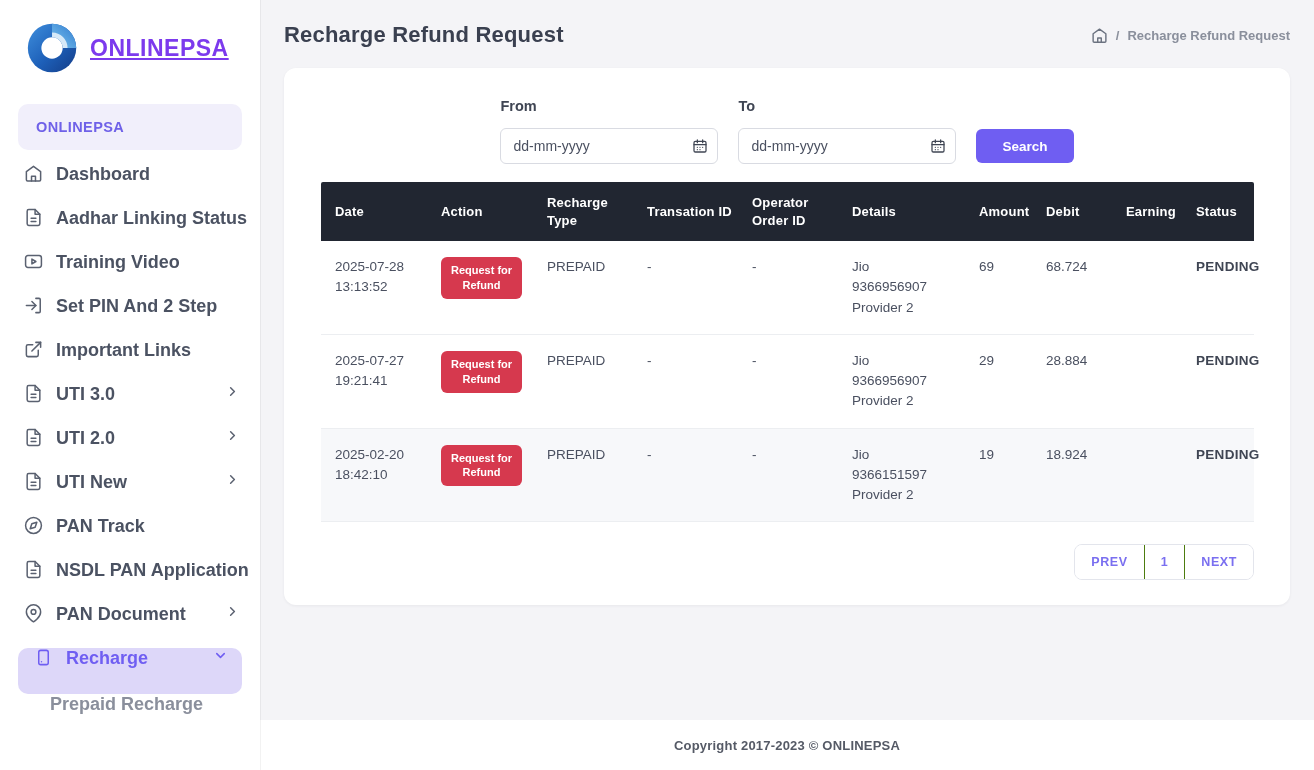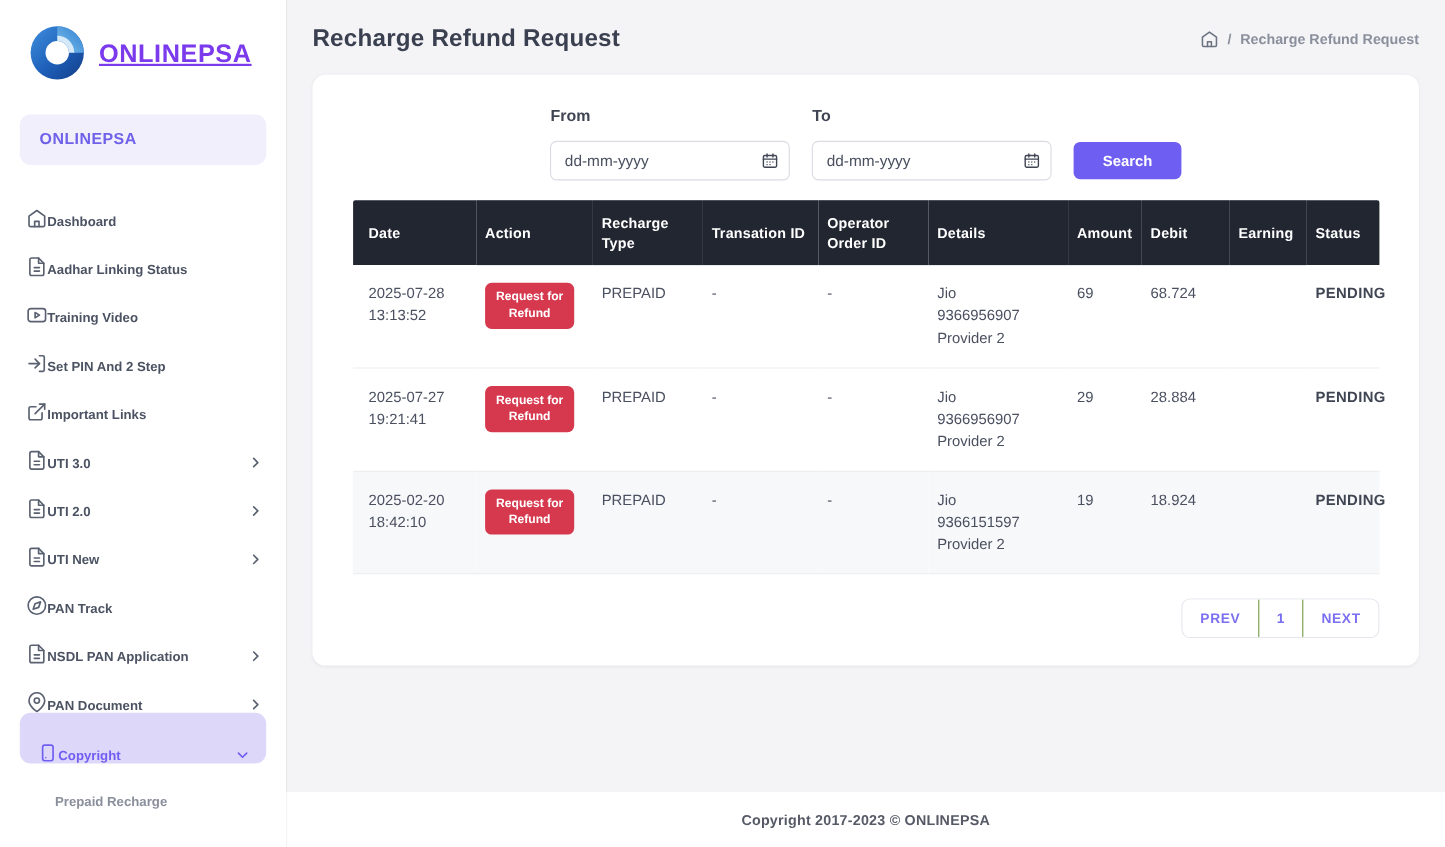--- a/index.html
+++ b/index.html
@@ -9,21 +9,21 @@
   .app { display:flex; width:1314px; height:770px; }
 
   
   .sidebar { width:260px; min-width:260px; background:#fff; box-shadow:1px 0 0 rgba(0,0,0,.05); display:flex; flex-direction:column; overflow:hidden; z-index:2; }
   .logo-row { height:96px; display:flex; align-items:center; padding-left:22px; gap:6px; }
   .logo-mark { width:62px; height:62px; }
   .logo-text { font-size:23px; font-weight:800; color:#7c3aed; text-decoration:underline; letter-spacing:.5px; }
   .sidebar-title-pill { margin:8px 18px 14px 18px; background:#f1effb; border-radius:10px; padding:14px 18px; }
   .sidebar-title-pill span { color:#6f61e8; font-weight:700; font-size:14.5px; letter-spacing:.4px; }
   .nav { list-style:none; flex:1; overflow:hidden; }
-  .nav li { display:flex; align-items:flex-end; height:44px; padding:0 20px 0 24px; color:#4b5262; font-size:12px; font-weight:600; cursor:pointer; }
+  .nav li { display:flex; align-items:flex-start; height:44px; padding:0 20px 0 24px; gap:13px; color:#4b5262; font-size:18px; font-weight:600; cursor:pointer; }
   .nav li .ico { width:19px; height:19px; flex:0 0 19px; color:#5a6170; display:flex; }
   .nav li .ico svg { width:19px; height:19px; }
   .nav li .lbl { flex:1; white-space:nowrap; }
   .nav li .chev { width:15px; height:15px; color:#5a6170; display:flex; }
   .nav li .chev svg { width:15px; height:15px; }
   .nav li.active { background:#ddd7f9; border-radius:10px; margin:0 18px; padding:0 14px 0 16px; height:46px; color:#6f5ef2; }
   .nav li.active .ico, .nav li.active .chev { color:#6f5ef2; }
   .nav li.sub-item { padding-left:50px; color:#8a8f9c; font-weight:600; height:42px; }
 
   
@@ -243,21 +243,21 @@
             </svg>
           </span>
       </li>
       <li class="active">
         <span class="ico">
             <svg viewBox="0 0 24 24" fill="none" stroke="currentColor" stroke-width="1.9" stroke-linecap="round" stroke-linejoin="round">
               <rect x="6" y="3" width="12" height="18" rx="2.5"></rect>
               <path d="M9.5 17.5h.01"></path>
             </svg>
           </span>
-        <span class="lbl">Copyright</span>
+        <span class="lbl">Recharge</span>
         <span class="chev">
             <svg viewBox="0 0 24 24" fill="none" stroke="currentColor" stroke-width="2.4" stroke-linecap="round" stroke-linejoin="round">
               <path d="M6 9l6 6 6-6"></path>
             </svg>
           </span>
       </li>
       <li class="sub-item">
         <span class="lbl">Prepaid Recharge</span>
       </li>
     </ul>

